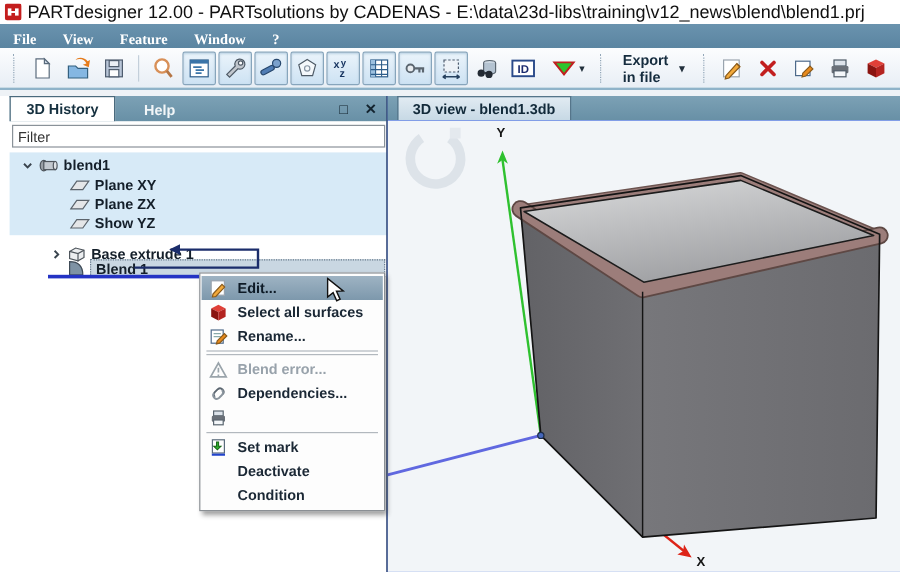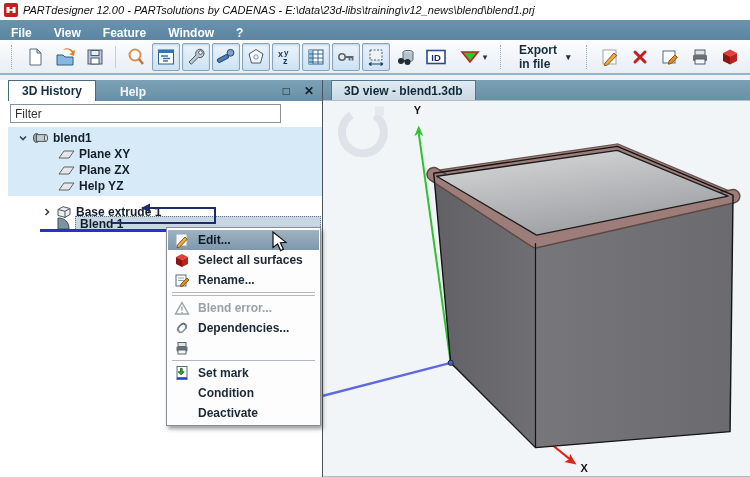--- a/index.html
+++ b/index.html
@@ -1,24 +1,24 @@
 <!DOCTYPE html>
 <html><head>
 <meta charset="utf-8">
 <style>
   html,body{margin:0;padding:0;background:#888;}
   .app{position:relative;width:750px;height:477px;background:#fff;overflow:hidden;
        font-family:"Liberation Sans",sans-serif;-webkit-font-smoothing:antialiased;}
   
   .titlebar{position:absolute;top:0;left:0;right:0;height:20px;background:#fff;
-            display:flex;align-items:center;gap:5px;padding-left:4px;font-size:11px;color:#101010;font-style:italic;}
+            display:flex;align-items:center;gap:5px;padding-left:4px;font-size:15px;color:#101010;}
   
   .menubar{position:absolute;top:20px;left:0;right:0;height:26px;
            background:linear-gradient(#6a93ae,#56809d);display:flex;align-items:center;
-           color:#fff;font-size:12px;font-weight:600;}
+           color:#fff;font-size:12px;font-weight:600;font-family:Liberation Serif, serif;}
   .menubar .mi{padding:0 11px;height:100%;display:flex;align-items:center;cursor:default;}
   
   .toolbar{position:absolute;top:40px;left:0;right:0;height:33px;
            background:linear-gradient(#fcfdfe,#e8eef5);border-bottom:2px solid #8fb3c9;
            display:flex;align-items:center;padding-left:7px;gap:2px;}
   .tbtn{width:26px;height:26px;display:flex;align-items:center;justify-content:center;
         border:1px solid transparent;border-radius:2px;flex:none;}
   .tbtn.pressed{border:1px solid #87a5bc;background:linear-gradient(#ebf4fb,#cde2f3);
                 box-shadow:inset 0 1px 2px #b9d1e3;}
   .tsep{width:0;height:22px;border-left:1px solid #c3cfda;margin:0 4px;flex:none;}
@@ -30,21 +30,21 @@
   
   .left-panel{position:absolute;top:80px;left:0;width:317px;height:397px;background:#fff;
               border-right:1px solid #49535c;box-sizing:border-box;margin-left:8px;}
   .panel-header{position:absolute;top:0;left:0;right:0;height:21px;
                 background:linear-gradient(#7ca1b5,#6890a6);display:flex;align-items:flex-end;}
   .tab{height:19px;padding:0 13px;display:flex;align-items:center;font-size:12px;font-weight:600;}
   .tab.active{background:#fff;color:#15303f;height:20px;border:1px solid #4a6a7d;border-bottom:none;}
   .tab.inactive{color:#f2f6f8;padding-left:24px;}
   .win-btns{margin-left:auto;display:flex;align-items:center;gap:14px;padding-right:10px;height:100%;
             color:#13232e;font-size:12px;font-weight:700;}
-  .filter-box{position:absolute;top:24px;left:2px;width:271px;height:19px;border:1px solid #8a9299;
+  .filter-box{position:absolute;top:24px;left:2px;width:311px;height:19px;border:1px solid #8a9299;
               background:#fff;font-size:12px;color:#333;padding:0 4px;box-sizing:border-box;
               font-family:"Liberation Sans",sans-serif;outline:none;}
   .tree{position:absolute;top:46px;left:0;right:1px;bottom:0;background:#fff;
         font-size:12px;font-weight:600;color:#141f2a;}
   .hl-region{position:absolute;top:1px;left:0;width:315px;height:69px;background:#d7eaf7;}
   .trow{position:absolute;display:flex;align-items:center;gap:4px;height:16px;white-space:nowrap;}
   .sel-box{display:flex;align-items:center;background:#c9d7e2;border:1px dotted #66788a;
            height:15px;box-sizing:border-box;padding:0 4px;width:246px;}
   .blue-marker{position:absolute;left:32px;top:103px;width:279px;height:3px;background:#2433c4;z-index:8;}
   .dep-svg{position:absolute;left:0;top:0;width:317px;height:160px;z-index:4;pointer-events:none;}
@@ -52,21 +52,21 @@
   .cmenu{position:absolute;left:158px;top:101px;width:155px;box-sizing:border-box;z-index:40;
          background:#fdfdfd;border:1px solid #8a8f94;box-shadow:2px 3px 4px rgba(40,40,40,.45);
          padding:2px 1px;}
   .mrow{height:20px;display:flex;align-items:center;gap:8px;padding:0 6px;font-size:12px;
         font-weight:600;color:#1b2835;}
   .mrow .micon{width:16px;height:16px;flex:none;}
   .mrow.hl{background:linear-gradient(#9eb3c3,#7d98ac);color:#0d1a26;}
   .mrow.disabled{color:#98a2ab;}
   .msep{height:1px;background:#b2b8be;margin:2px 4px;}
   
-  .view{position:absolute;top:80px;left:322px;width:428px;height:397px;background:#737373;
+  .view{position:absolute;top:80px;left:322px;width:428px;height:397px;background:#1d4ed8;
         border-left:1px solid #49535c;box-sizing:border-box;}
   .view-header{position:absolute;top:0;left:0;right:0;height:20px;
                background:linear-gradient(#7ca1b5,#6890a6);display:flex;align-items:flex-end;}
   .vtab{margin-left:8px;height:19px;padding:0 12px;display:flex;align-items:center;
         background:linear-gradient(#e1ebf2,#c7d9e5);color:#122a3a;font-size:12px;font-weight:600;
         border:1px solid #55758a;border-bottom:none;}
   .canvas{position:absolute;top:20px;left:0;right:0;bottom:0;}
   .scene{width:100%;height:100%;display:block;}
   
   .cursor{position:absolute;left:272px;top:231px;z-index:60;pointer-events:none;}
@@ -298,21 +298,21 @@
       <div class="trow" style="left:50px;top:36px">
         <svg width="17" height="12" viewBox="0 0 17 12">
           <path d="M1 10L6 3h10l-5 7z" fill="#e4e6e8" stroke="#5c646c"></path>
         </svg>
         <span>Plane ZX</span>
       </div>
       <div class="trow" style="left:50px;top:52px">
         <svg width="17" height="12" viewBox="0 0 17 12">
           <path d="M1 10L6 3h10l-5 7z" fill="#e4e6e8" stroke="#5c646c"></path>
         </svg>
-        <span>Help YZ</span>
+        <span>Show YZ</span>
       </div>
 
       <div class="trow" style="left:34px;top:78px">
         <svg width="10" height="10" viewBox="0 0 10 10">
           <path d="M3.5 2l3 3-3 3" fill="none" stroke="#3a444e" stroke-width="1.6"></path>
         </svg>
         <svg width="16" height="14" viewBox="0 0 16 14">
           <path d="M2 4.5l5-2.8 7 1.8v6l-5 2.8-7-1.8z" fill="#eceef0" stroke="#4e555c"></path>
           <path d="M2 4.5l7 1.8 5-2.8M9 6.3V13" fill="none" stroke="#4e555c"></path>
         </svg>
@@ -381,25 +381,25 @@
         <div class="mrow">
           <svg class="micon" viewBox="0 0 16 16">
             <rect x="3" y="1.5" width="10" height="11" fill="#fdfdfd" stroke="#5a6b7c"></rect>
             <path d="M8 3v4h2.4L6.8 10.6 3.2 7H6V3z" fill="#2eae2e" stroke="#156615" transform="scale(0.85) translate(1.6,1)"></path>
             <rect x="2.5" y="13" width="11" height="1.8" fill="#2244cc"></rect>
           </svg>
           <span>Set mark</span>
         </div>
         <div class="mrow">
           <span class="micon"></span>
+          <span>Deactivate</span>
+        </div>
+        <div class="mrow">
+          <span class="micon"></span>
           <span>Condition</span>
-        </div>
-        <div class="mrow">
-          <span class="micon"></span>
-          <span>Deactivate</span>
         </div>
       </div>
     </div>
   </div>
 
   <div class="view">
     <div class="view-header">
       <div class="vtab">
         <span>3D view - blend1.3db</span>
       </div>

